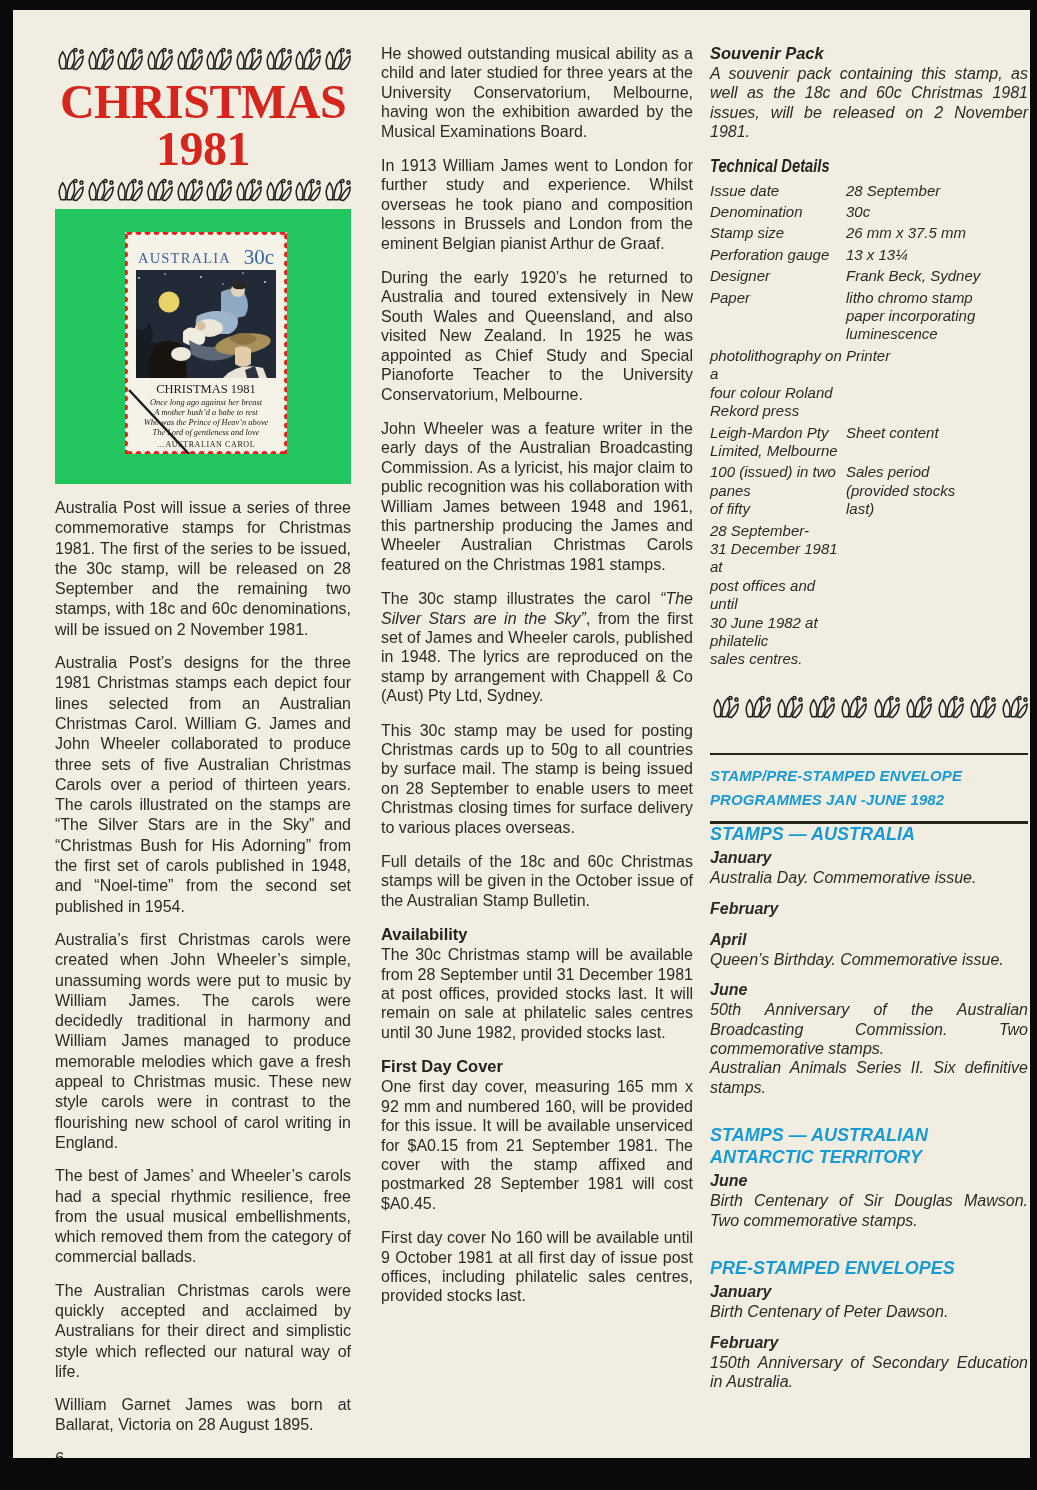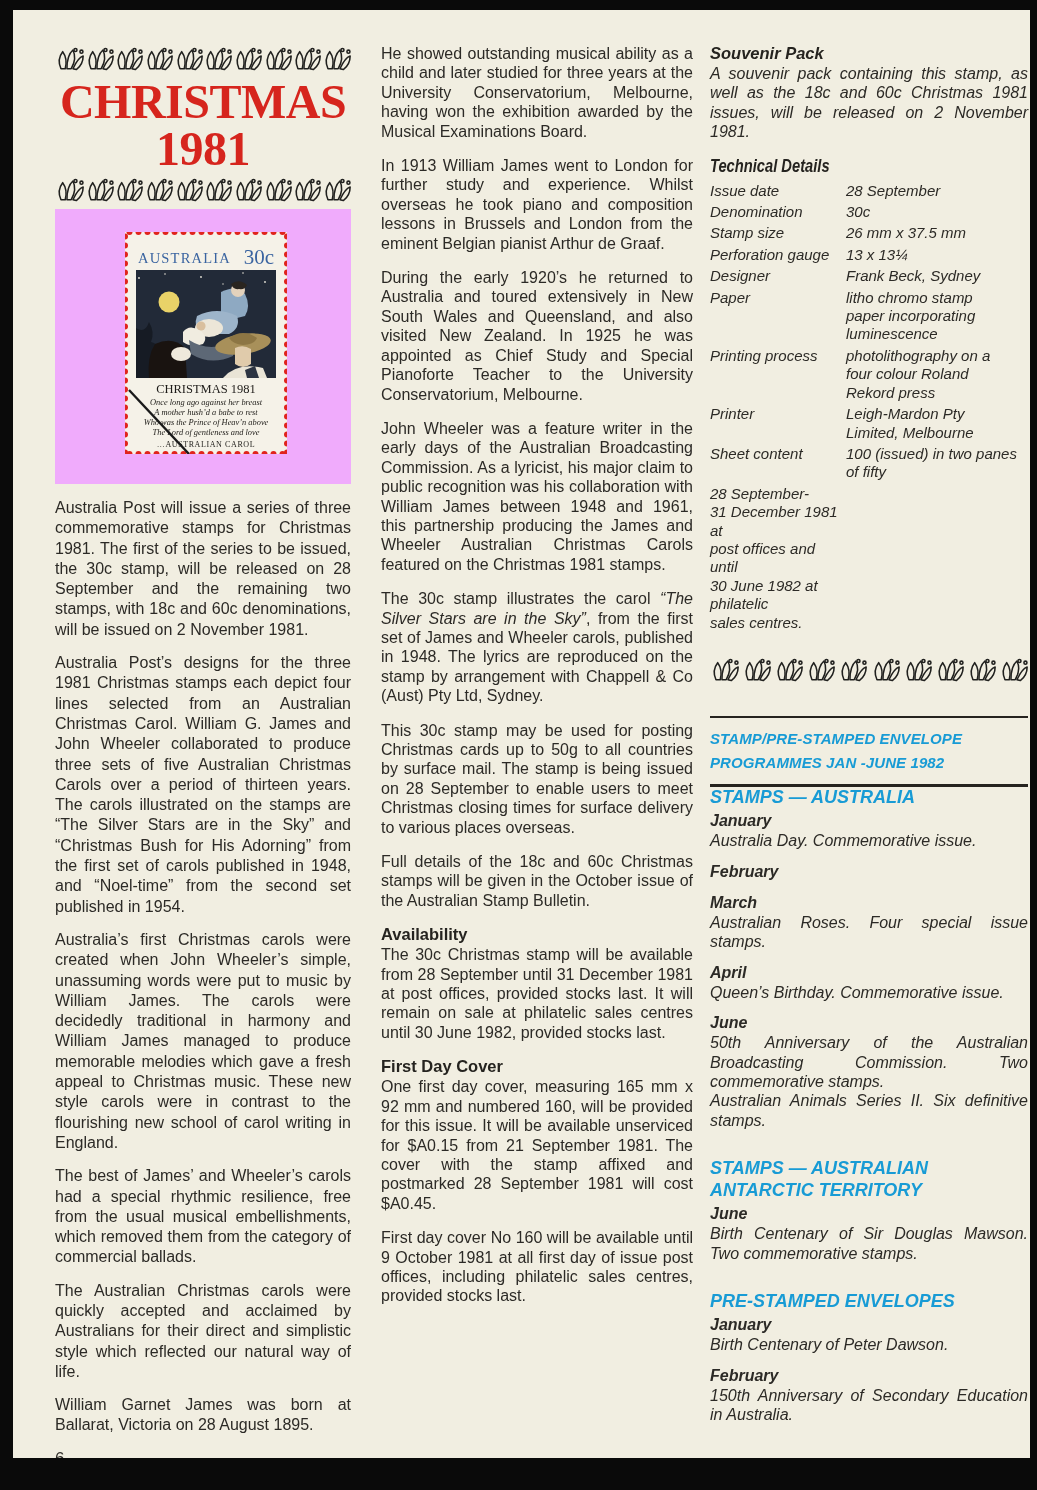--- a/index.html
+++ b/index.html
@@ -26,21 +26,21 @@
   .masthead{
     font-family:"Liberation Serif",serif;font-weight:bold;
     color:#d6251d;text-align:center;
     font-size:48px;line-height:47px;margin:6px 0 3px;
     letter-spacing:-0.5px;
   }
   .masthead span{display:block;}
 
   
   .stamp-box{
-    background:#f0abfc;height:275px;margin-top:6px;margin-bottom:14px;
+    background:#22c55e;height:275px;margin-top:6px;margin-bottom:14px;
     display:flex;justify-content:center;align-items:flex-start;
   }
   .stamp-box svg{margin-top:23px;margin-left:6px;}
 
   
   .body-p{font-size:16px;line-height:20.3px;text-align:justify;margin:0 0 13px 0;}
   .col-mid .body-p{line-height:19.4px;margin-bottom:15px;}
   .col-right .body-p{line-height:19.4px;}
   .it{font-style:italic;}
   h3.sub{font-size:16.5px;font-weight:bold;margin:0 0 1px 0;color:#25231f;}
@@ -408,33 +408,35 @@
         <div class="tech-value">13 x 13¼</div>
 
         <div class="tech-label">Designer</div>
         <div class="tech-value">Frank Beck, Sydney</div>
 
         <div class="tech-label">Paper</div>
         <div class="tech-value">litho chromo stamp
 paper incorporating
 luminescence</div>
 
-        <div class="tech-label">Printing process</div>
         <div class="tech-value">photolithography on a
 four colour Roland
 Rekord press</div>
 
         <div class="tech-label">Printer</div>
         <div class="tech-value">Leigh-Mardon Pty
 Limited, Melbourne</div>
 
         <div class="tech-label">Sheet content</div>
         <div class="tech-value">100 (issued) in two panes
 of fifty</div>
 
+        <div class="tech-label">Sales period
+(provided stocks
+last)</div>
         <div class="tech-value">28 September-
 31 December 1981 at
 post offices and until
 30 June 1982 at philatelic
 sales centres.</div>
 
     </div>
 
     <div class="orn-row">
   <svg width="29" height="25" viewBox="0 0 34 28">
@@ -551,24 +553,20 @@
 
               <div class="prog-item">
                 <div class="month">January</div>
                 <p class="body-p desc">Australia Day. Commemorative issue.</p>
               </div>
 
               <div class="prog-item">
                 <div class="month">February</div>
               </div>
 
-              <div class="prog-item">
-                <div class="month">March</div>
-                <p class="body-p desc">Australian Roses. Four special issue stamps.</p>
-              </div>
 
               <div class="prog-item">
                 <div class="month">April</div>
                 <p class="body-p desc">Queen’s Birthday. Commemorative issue.</p>
               </div>
 
               <div class="prog-item">
                 <div class="month">June</div>
                 <p class="body-p desc">50th Anniversary of the Australian Broadcasting Commission. Two commemorative stamps.
 Australian Animals Series II. Six definitive stamps.</p>

